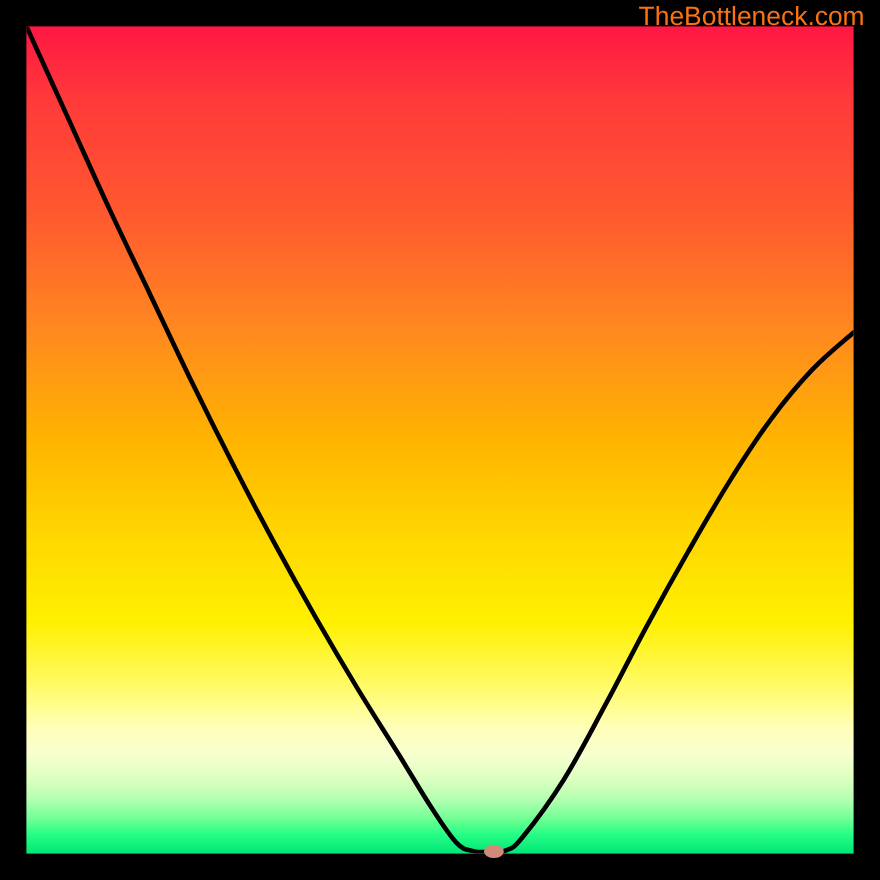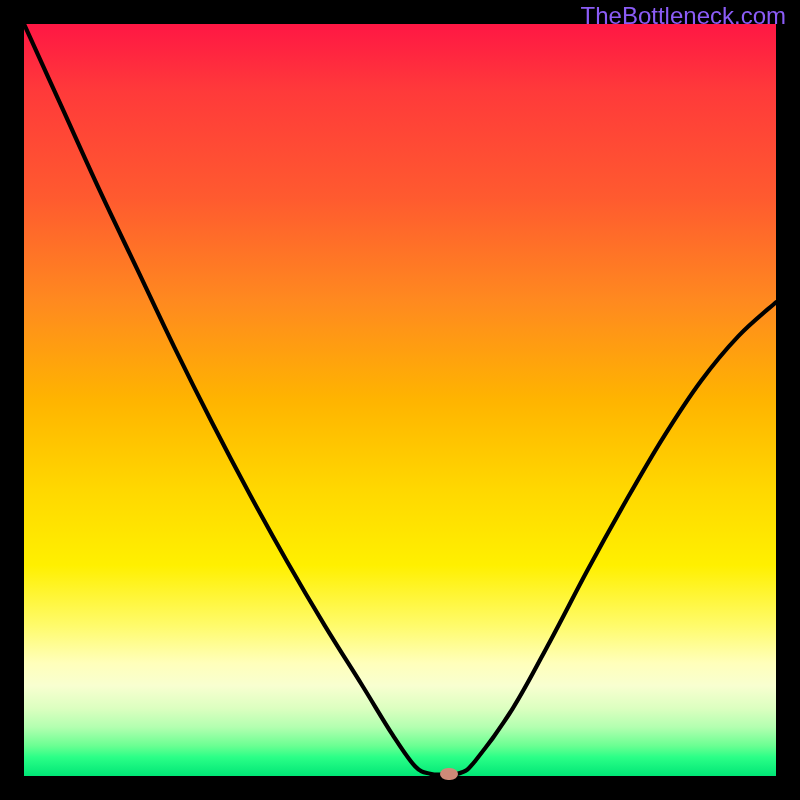--- a/index.html
+++ b/index.html
@@ -14,21 +14,21 @@
   .frame {
     position: relative;
     width: 800px;
     height: 800px;
     background: #000;
   }
   .watermark {
     position: absolute;
     top: 2px;
     right: 14px;
-    color: #8b5cf6;
+    color: #f97316;
     font-size: 24px;
     font-weight: 500;
     letter-spacing: 0px;
     z-index: 10;
   }
   .plot {
     position: absolute;
     left: 24px;
     top: 24px;
     width: 752px;

